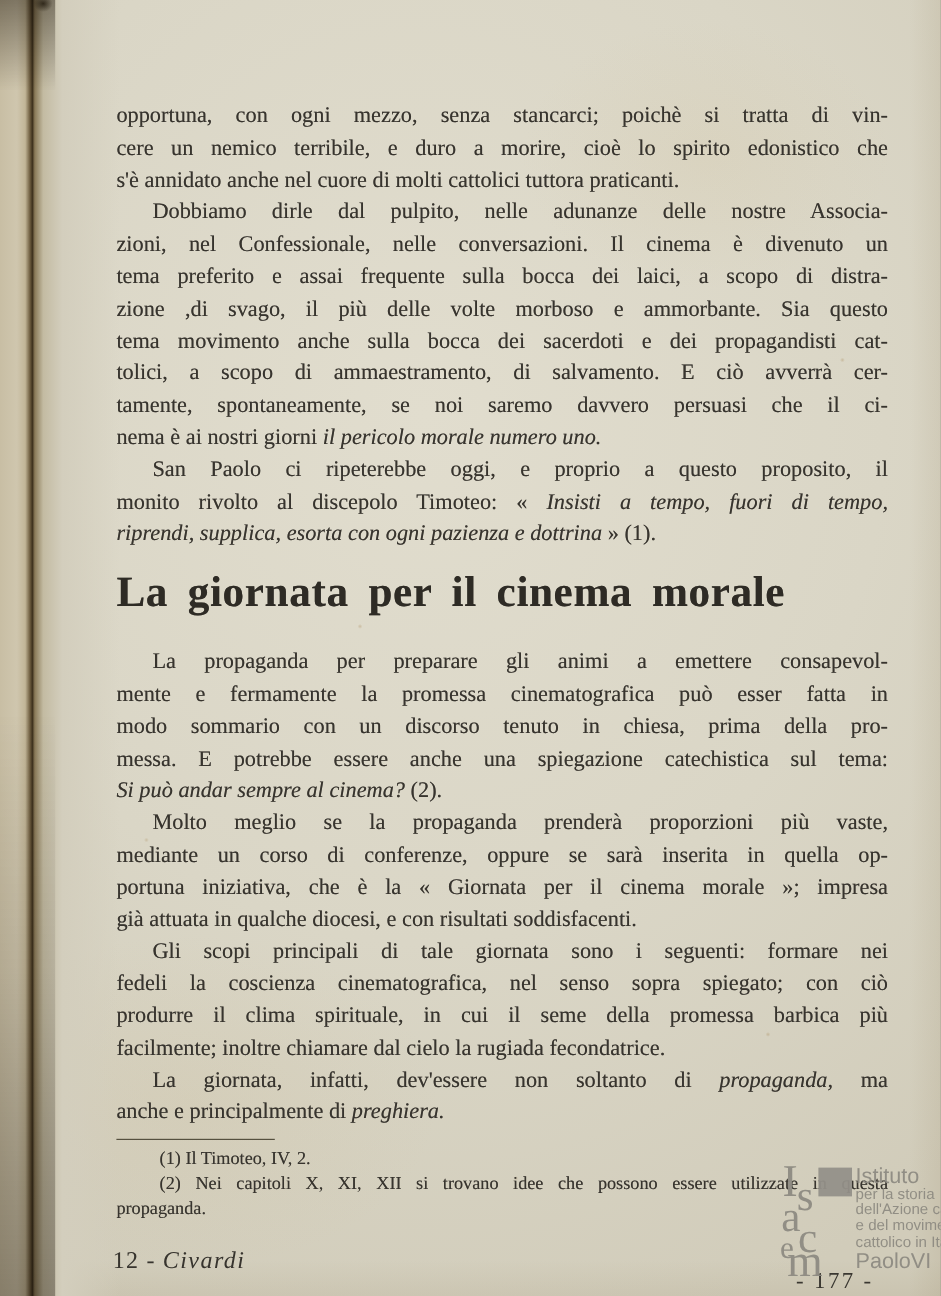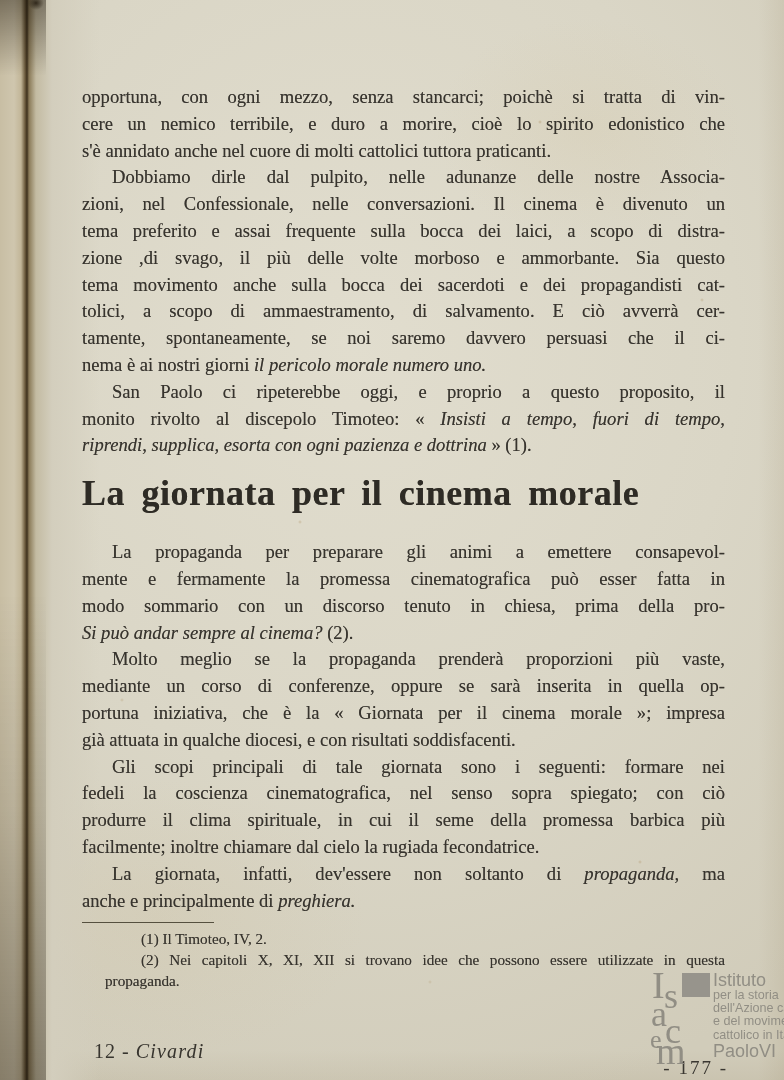--- a/index.html
+++ b/index.html
@@ -39,36 +39,36 @@
       rgba(35,26,12,0) 55%, rgba(35,26,12,.12) 75%,
       rgba(35,26,12,.38) 100%);
     mix-blend-mode:multiply;
   }
   .corner-mark{
     position:absolute;left:28px;top:-4px;width:16px;height:14px;
     background:radial-gradient(ellipse at center, rgba(30,22,10,.8), rgba(30,22,10,0) 70%);
   }
   
   .text-block{
-    position:absolute;left:82px;top:84px;width:643px;
+    position:absolute;left:97px;top:84px;width:643px;
     color:#37342e;font-size:18.6px;line-height:26.8px;
     text-shadow:0 0 .4px rgba(55,50,45,.55);
   }
   .para,.footnote{margin:0;}
   .line{text-align:justify;text-align-last:justify;}
   .line.last{text-align-last:left;}
   .line.indent{text-indent:30px;}
   em{font-style:italic;}
   .section-heading{
     font-size:36px;line-height:38px;font-weight:bold;color:#2e2b25;
     margin:15px 0 27px 0;word-spacing:7px;letter-spacing:.5px;
     text-shadow:0 0 .5px rgba(40,36,30,.6);
   }
   .footnote-rule{width:132px;border:0;border-top:1.6px solid #55503f;margin:8px 0 5px 0;}
-  .footnote{font-size:15.2px;line-height:21px;margin-left:23px;}
+  .footnote{font-size:15.2px;line-height:21px;}
   .footnote .line.indent{text-indent:36px;}
   .page-number{
     position:absolute;left:85px;top:1057px;width:643px;text-align:right;
     font-size:19px;letter-spacing:2px;color:#3a3731;
   }
   .signature{
     position:absolute;left:94px;top:1040px;font-size:20px;color:#37342e;letter-spacing:1px;
   }
   .signature em{letter-spacing:1.2px;}
   
@@ -114,20 +114,21 @@
       <div class="para">
         <div class="line indent"><span>San Paolo ci ripeterebbe oggi, e proprio a questo proposito, il</span></div>
         <div class="line"><span>monito rivolto al discepolo Timoteo: « </span><em>Insisti a tempo, fuori di tempo,</em></div>
         <div class="line last"><em>riprendi, supplica, esorta con ogni pazienza e dottrina</em><span> » (1).</span></div>
       </div>
       <h2 class="section-heading">La giornata per il cinema morale</h2>
       <div class="para">
         <div class="line indent"><span>La propaganda per preparare gli animi a emettere consapevol-</span></div>
         <div class="line"><span>mente e fermamente la promessa cinematografica può esser fatta in</span></div>
         <div class="line"><span>modo sommario con un discorso tenuto in chiesa, prima della pro-</span></div>
+        <div class="line"><span>messa. E potrebbe essere anche una spiegazione catechistica sul tema:</span></div>
         <div class="line last"><em>Si può andar sempre al cinema?</em><span> (2).</span></div>
       </div>
       <div class="para">
         <div class="line indent"><span>Molto meglio se la propaganda prenderà proporzioni più vaste,</span></div>
         <div class="line"><span>mediante un corso di conferenze, oppure se sarà inserita in quella op-</span></div>
         <div class="line"><span>portuna iniziativa, che è la « Giornata per il cinema morale »; impresa</span></div>
         <div class="line last"><span>già attuata in qualche diocesi, e con risultati soddisfacenti.</span></div>
       </div>
       <div class="para">
         <div class="line indent"><span>Gli scopi principali di tale giornata sono i seguenti: formare nei</span></div>

